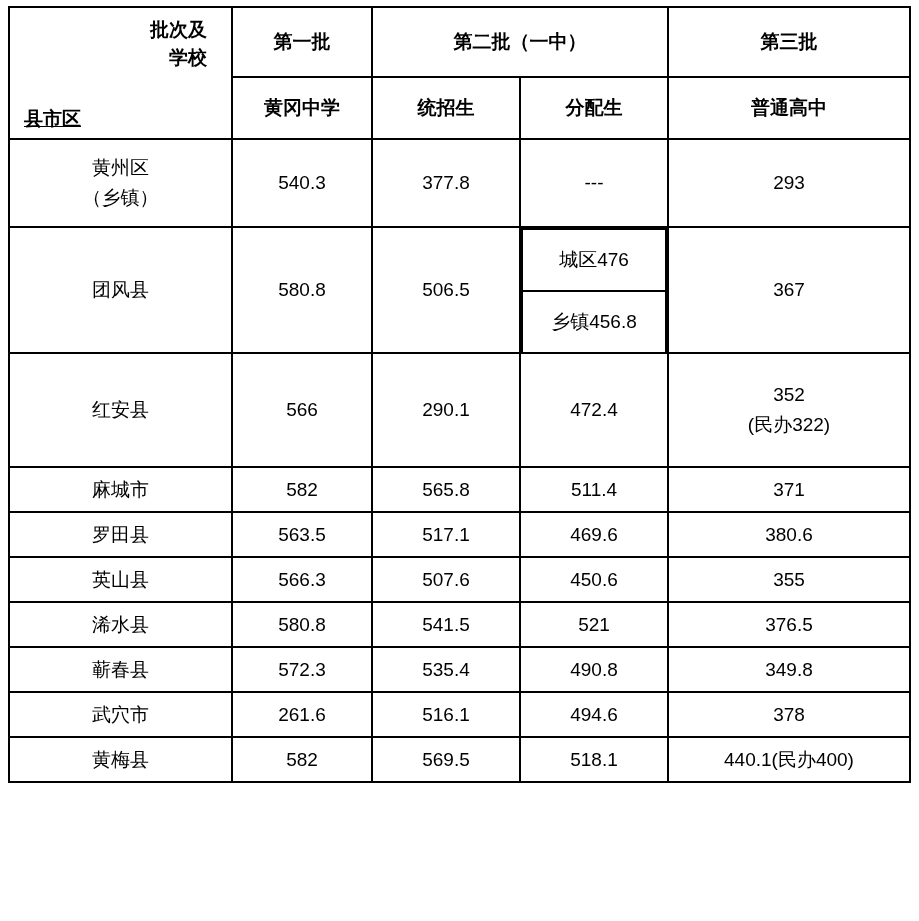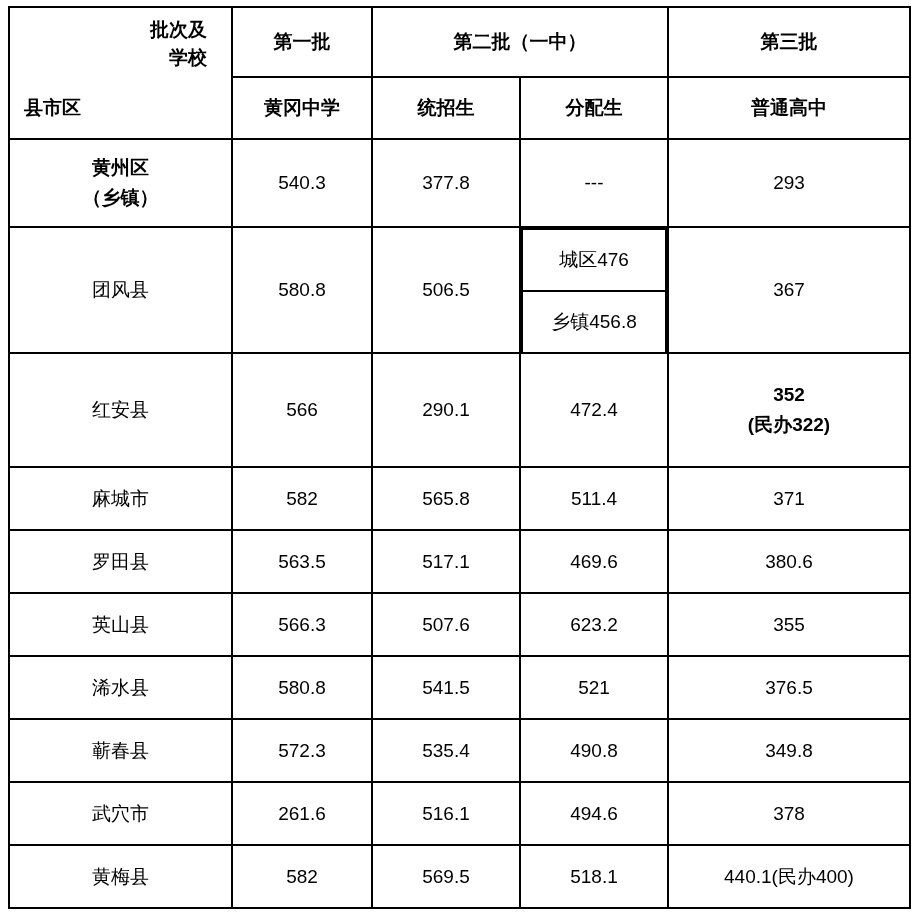--- a/index.html
+++ b/index.html
@@ -48,42 +48,42 @@
     top: 8px;
     left: 0;
     right: 24px;
     text-align: right;
     font-weight: bold;
     font-size: 19px;
     line-height: 28px;
   }
   .hdr-corner .lbl-bottom {
     position: absolute;
-    bottom: 17px;
+    bottom: 6px;
     left: 14px;
     font-weight: bold;
     font-size: 19px;
+    text-decoration: underline;
   }
   .hdr-batch {
     height: 52px;
     font-weight: bold;
     font-size: 19px;
   }
   .hdr-school {
     height: 44px;
     font-weight: bold;
     font-size: 19px;
   }
   .row-tall { height: 88px; }
   .row-med { height: 114px; }
-  .row-std { height: 63px; }
+  .row-std { height: 45px; }
   .cell-two-line span {
     display: block;
     line-height: 30px;
-    font-weight: bold;
   }
   .nested {
     width: 100%;
     border-collapse: collapse;
     height: 100%;
   }
   .nested td {
     border: none;
     border-bottom: 2px solid #000000;
     height: 44px;
@@ -181,21 +181,21 @@
         <td>563.5</td>
         <td>517.1</td>
         <td>469.6</td>
         <td>380.6</td>
       </tr>
 
       <tr class="row-std">
         <td>英山县</td>
         <td>566.3</td>
         <td>507.6</td>
-        <td>623.2</td>
+        <td>450.6</td>
         <td>355</td>
       </tr>
 
       <tr class="row-std">
         <td>浠水县</td>
         <td>580.8</td>
         <td>541.5</td>
         <td>521</td>
         <td>376.5</td>
       </tr>

